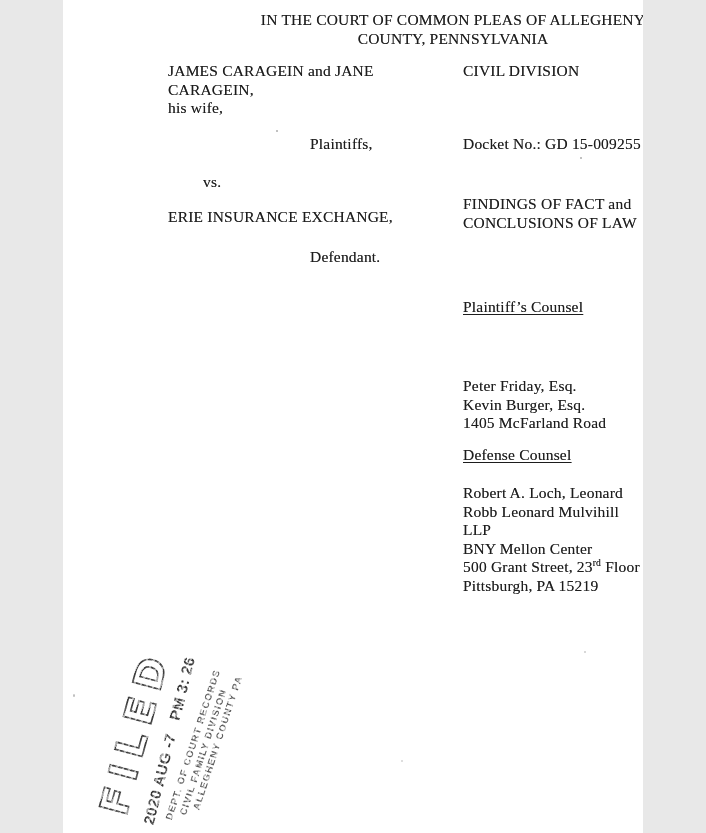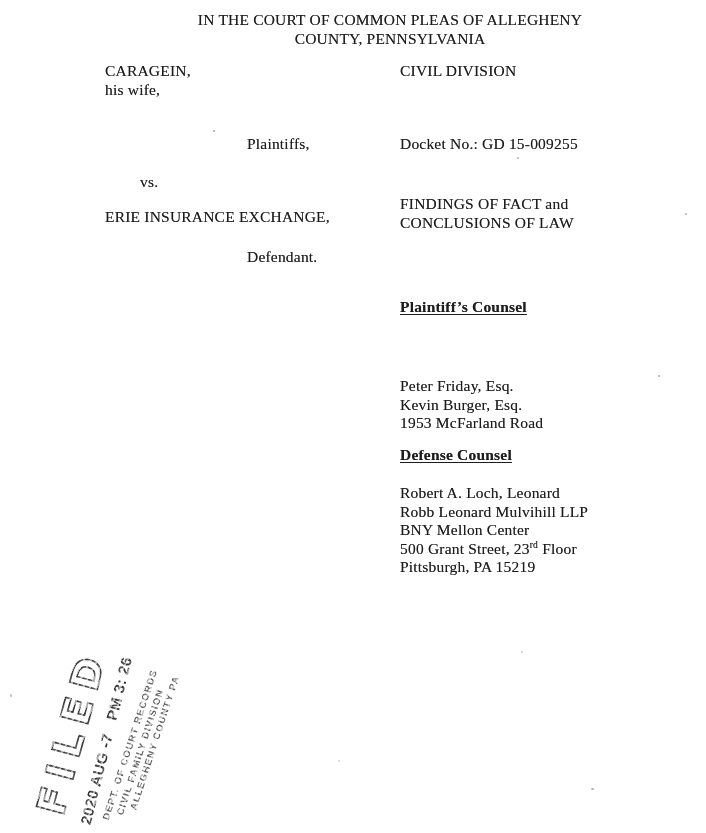--- a/index.html
+++ b/index.html
@@ -2,21 +2,21 @@
 <html><head>
 <meta charset="utf-8">
 <style>
   html, body {
     margin: 0;
     padding: 0;
     background: #e8e8e8;
   }
   #paper {
     position: relative;
-    width: 706px;
+    width: 580px;
     height: 833px;
     margin: 0 auto;
     background: #ffffff;
     overflow: hidden;
     font-family: "Liberation Serif", "DejaVu Serif", serif;
     color: #1d1d1d;
     font-size: 15.5px;
     -webkit-font-smoothing: antialiased;
   }
   .abs { position: absolute; }
@@ -27,21 +27,21 @@
   }
   #court-header {
     left: 178px;
     top: 10px;
     width: 424px;
     text-align: center;
     line-height: 19px;
   }
   .left-col { left: 105px; }
   .counsel-heading {
-    font-weight: bold;
+    font-weight: normal;
     text-decoration: underline;
     text-underline-offset: 2px;
     text-decoration-thickness: 1.4px;
   }
   sup {
     font-size: 0.62em;
     vertical-align: super;
     line-height: 0;
   }
 
@@ -107,20 +107,21 @@
 <body>
 
 <div id="paper">
 
   <div id="court-header" class="abs doc-text">
     <div>IN THE COURT OF COMMON PLEAS OF ALLEGHENY</div>
     <div>COUNTY, PENNSYLVANIA</div>
   </div>
 
   <div class="abs doc-text left-col" style="top:62px;">
+    <div>JAMES CARAGEIN and JANE</div>
     <div>CARAGEIN,</div>
     <div>his wife,</div>
   </div>
 
   <div class="abs doc-text" style="left:247px; top:135px;">Plaintiffs,</div>
 
   <div class="abs doc-text" style="left:140px; top:173px;">vs.</div>
 
   <div class="abs doc-text left-col" style="top:208px;">ERIE INSURANCE EXCHANGE,</div>
 
@@ -133,21 +134,21 @@
   <div class="abs doc-text" style="left:400px; top:195px;">
     <div>FINDINGS OF FACT and</div>
     <div>CONCLUSIONS OF LAW</div>
   </div>
 
   <div class="abs doc-text counsel-heading" style="left:400px; top:298px;">Plaintiff’s Counsel</div>
 
   <div class="abs doc-text" style="left:400px; top:340px;margin-top:37px;">
     <div>Peter Friday, Esq.</div>
     <div>Kevin Burger, Esq.</div>
-    <div>1953 McFarland Road</div>
+    <div>1405 McFarland Road</div>
   </div>
 
   <div class="abs doc-text counsel-heading" style="left:400px; top:446px;">Defense Counsel</div>
 
   <div class="abs doc-text" style="left:400px; top:484px;">
     <div>Robert A. Loch, Leonard</div>
     <div>Robb Leonard Mulvihill LLP</div>
     <div>BNY Mellon Center</div>
     <div><span>500 Grant Street, 23</span><sup>rd</sup><span> Floor</span></div>
     <div>Pittsburgh, PA 15219</div>

